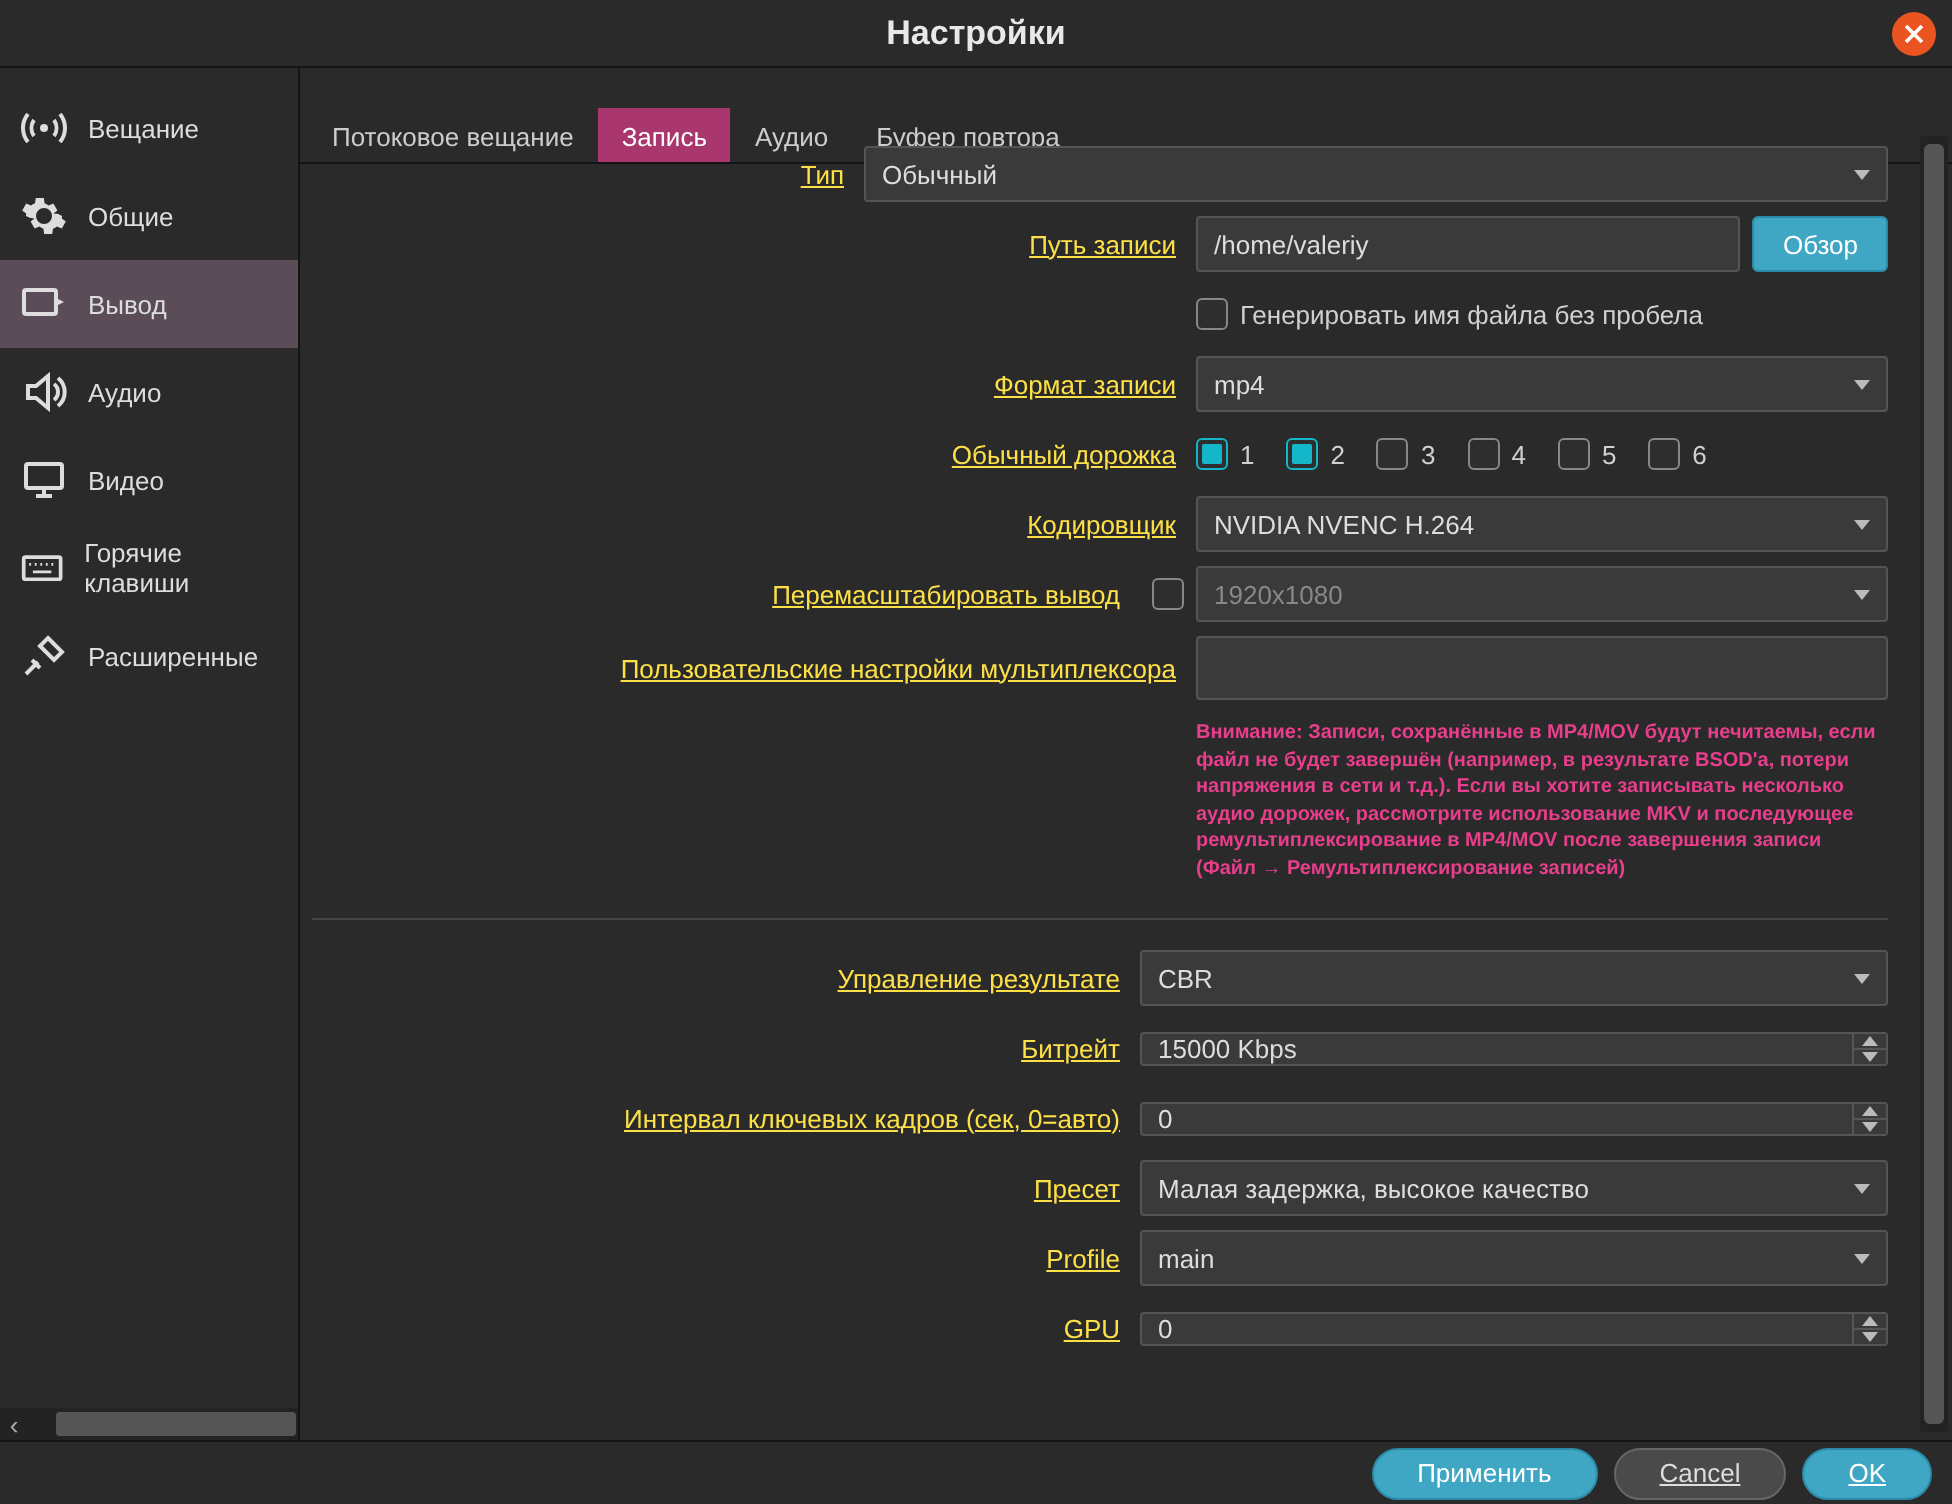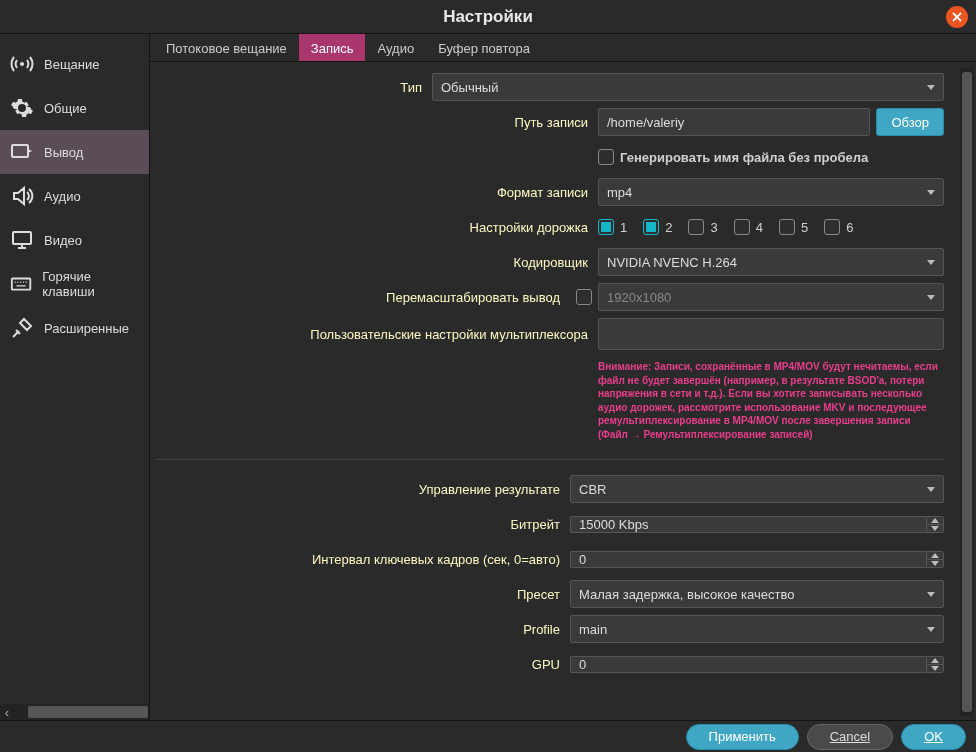--- a/index.html
+++ b/index.html
@@ -10,39 +10,39 @@
 .workspace { display: flex; height: 686px; }
 .sidebar { width: 150px; background: #2a2a2a; border-right: 1px solid #141414; padding-top: 8px; position: relative; }
 .side-item { height: 44px; display: flex; align-items: center; gap: 10px; padding: 0 10px; cursor: pointer; color: #ddd; font-size: 13px; }
 .side-item.active { background: #5a4d57; }
 .side-icon { width: 24px; height: 24px; display: inline-flex; align-items: center; justify-content: center; fill: #ddd; }
 .side-scroll { position: absolute; bottom: 0; left: 0; right: 0; height: 16px; background: #232323; display: flex; align-items: center; }
 .side-scroll .track { flex: 1; height: 12px; background: #2e2e2e; margin: 0 14px; position: relative; border-radius: 2px; }
 .side-scroll .thumb { position: absolute; left: 0; top: 0; height: 100%; width: 120px; background: #555; border-radius: 2px; }
 .side-scroll .arr { width: 14px; text-align: center; color: #aaa; cursor: pointer; }
 .main { flex: 1; background: #2a2a2a; position: relative; }
-.tabbar { height: 28px; display: flex; align-items: stretch; padding-left: 4px; border-bottom: 1px solid #141414; background: #2a2a2a; }
+.tabbar { height: 28px; display: flex; align-items: stretch; padding-left: 4px; border-bottom: 1px solid #141414; background: #2a2a2a; margin-top: 20px; }
 .tab { padding: 0 12px; display: flex; align-items: center; color: #ccc; font-size: 13px; cursor: pointer; border-top: 1px solid transparent; }
 .tab.active { background: #a9366d; color: #fff; }
 .pane { position: absolute; top: 28px; left: 0; right: 18px; bottom: 0; overflow: hidden; padding: 10px 8px 10px 0; }
 .mainscroll { position: absolute; right: 2px; top: 34px; bottom: 4px; width: 14px; background: #232323; border-radius: 2px; }
 .mainscroll .thumb { position: absolute; left: 2px; right: 2px; top: 4px; height: 640px; background: #555; border-radius: 3px; }
 .row { display: flex; align-items: center; min-height: 30px; margin-bottom: 5px; }
-.lbl { width: 282px; text-align: right; padding-right: 10px; color: #fef9c3; font-size: 13px; }
+.lbl { width: 282px; text-align: right; padding-right: 10px; color: #fde047; font-size: 13px; text-decoration: underline; }
 .ctl { flex: 1; display: flex; align-items: flex-start; gap: 6px; padding-right: 6px; }
 .select, .textin, .spin { background: #3a3a3a; border: 1px solid #555; color: #ddd; height: 28px; border-radius: 2px; font-size: 13px; }
 .select { flex: 1; display: flex; align-items: center; justify-content: space-between; padding: 0 8px; cursor: pointer; }
 .select.disabled { color: #888; }
 .caret { width: 0; height: 0; border-left: 4px solid transparent; border-right: 4px solid transparent; border-top: 5px solid #bbb; }
 .textin { flex: 1; padding: 0 8px; }
 .btn { background: #3fa7c4; border: 1px solid #2b8aa5; color: #fff; height: 28px; padding: 0 14px; border-radius: 3px; cursor: pointer; font-size: 13px; display: inline-flex; align-items: center; }
 .chk { width: 16px; height: 16px; border: 1px solid #888; border-radius: 3px; background: #2e2e2e; display: inline-flex; align-items: center; justify-content: center; cursor: pointer; }
 .chk.on { border-color: #14b7c9; }
 .chk.on .box { width: 10px; height: 10px; background: #14b7c9; border-radius: 1px; }
-.chkrow { display: flex; align-items: center; gap: 6px; font-weight: bold; }
+.chkrow { display: flex; align-items: center; gap: 6px; }
 .trackrow { display: flex; gap: 16px; }
 .trackitem { display: flex; align-items: center; gap: 6px; }
 .spinwrap { flex: 1; display: flex; align-items: stretch; }
 .spinval { flex: 1; background: #3a3a3a; border: 1px solid #555; border-right: none; color: #ddd; padding: 0 8px; display: flex; align-items: center; border-radius: 2px 0 0 2px; }
 .spinbtns { width: 18px; display: flex; flex-direction: column; border: 1px solid #555; border-radius: 0 2px 2px 0; }
 .spinbtns div { flex: 1; background: #3a3a3a; display: flex; align-items: center; justify-content: center; cursor: pointer; }
 .spinbtns div:first-child { border-bottom: 1px solid #555; }
 .spinbtns svg { width: 8px; height: 5px; fill: #bbb; }
 .warn { color: #e83e8c; font-size: 10px; font-weight: bold; line-height: 1.35; padding: 4px 6px 8px 0; }
 .hr { height: 1px; background: #444; margin: 10px 6px 14px 6px; }
@@ -174,21 +174,21 @@
         <div class="lbl" style="width:448px">Формат записи</div>
         <div class="ctl">
             <div class="select">
               <span>mp4</span>
               <span class="caret"></span>
             </div>
           </div>
       </div>
 
       <div class="row">
-        <div class="lbl" style="width:448px">Настройки дорожка</div>
+        <div class="lbl" style="width:448px">Обычный дорожка</div>
         <div class="ctl trackrow">
           <span class="trackitem">
               <span class="chk on">
                 <span class="box"></span>
               </span>
               <span>1</span>
             </span>
           <span class="trackitem">
               <span class="chk on">
                 <span class="box"></span>

